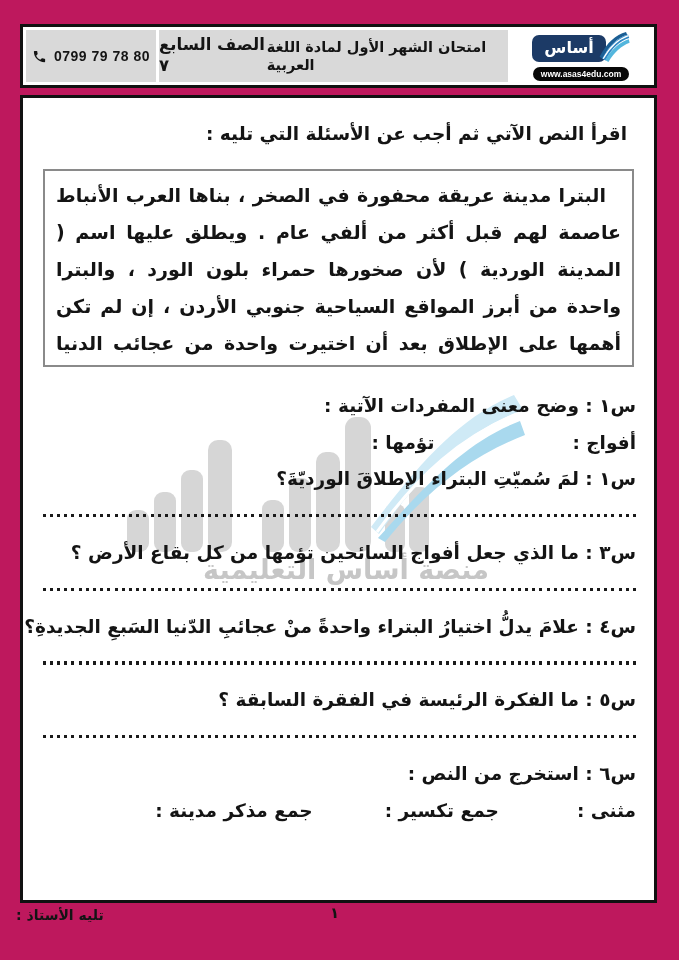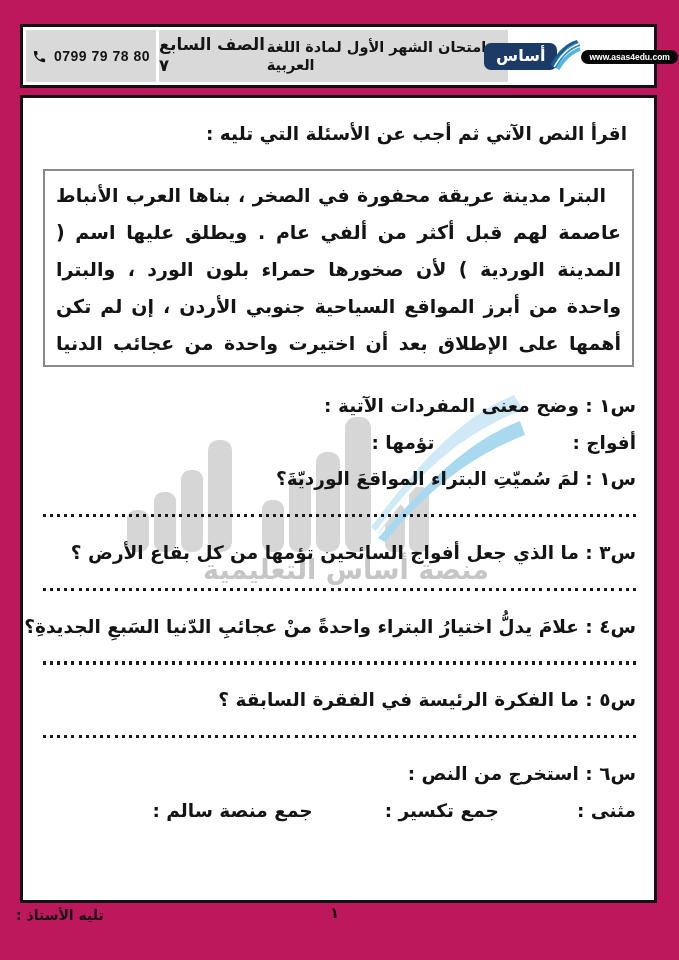--- a/index.html
+++ b/index.html
@@ -12,21 +12,21 @@
     position:absolute;top:24px;left:20px;width:637px;height:64px;
     border:3px solid #111;box-sizing:border-box;background:#fff;
     display:flex;flex-direction:row;direction:ltr;padding:3px;gap:3px;
   }
   .hcell{background:#d9d9d9;display:flex;align-items:center;justify-content:center;}
   .cell-phone{width:130px;flex:none;gap:7px;direction:ltr;}
   .phone-num{font-size:14px;font-weight:700;letter-spacing:.5px;font-family:"Liberation Sans",sans-serif;}
   .cell-title{flex:1;flex-direction:row;line-height:1.25;}
   .title-grade{font-size:16.5px;font-weight:800;}
   .title-exam{font-size:14.5px;font-weight:700;}
-  .cell-logo{width:140px;flex:none;background:#fff;flex-direction:row;padding:1px 0;}
+  .cell-logo{width:140px;flex:none;background:#fff;flex-direction:column;padding:1px 0;}
   .logo-top{display:flex;align-items:center;justify-content:center;direction:ltr;height:34px;}
   .logo-word{
     background:#1c3a66;color:#fff;font-weight:800;font-size:16px;
     padding:3px 12px 5px;border-radius:7px;margin-right:-8px;position:relative;z-index:1;
   }
   .logo-book{position:relative;z-index:2;}
   .logo-url{
     background:#070707;color:#fff;font-size:8.5px;font-weight:700;text-align:center;
     padding:2px 8px;direction:ltr;font-family:"Liberation Sans",sans-serif;border-radius:7px;margin-top:2px;
   }
@@ -144,21 +144,21 @@
 
       <div class="qa">
         <div class="qrow">
           <span class="qtext">س١ : وضح معنى المفردات الآتية :</span>
         </div>
         <div class="qrow">
           <span class="qtext">أفواج :</span>
           <span class="qtext gap-vocab">تؤمها :</span>
         </div>
         <div class="qrow">
-          <span class="qtext">س١ : لمَ سُميّتِ البتراء المواقعَ الورديّةَ؟</span>
+          <span class="qtext">س١ : لمَ سُميّتِ البتراء الإطلاقَ الورديّةَ؟</span>
         </div>
         <div class="qrow">
           <div class="dotline full"></div>
         </div>
         <div class="qrow">
           <span class="qtext">س٣ : ما الذي جعل أفواج السائحين تؤمها من كل بقاع الأرض ؟</span>
         </div>
         <div class="qrow">
           <div class="dotline full"></div>
         </div>
@@ -173,21 +173,21 @@
         </div>
         <div class="qrow">
           <div class="dotline full"></div>
         </div>
         <div class="qrow">
           <span class="qtext">س٦ : استخرج من النص :</span>
         </div>
         <div class="qrow">
           <span class="qtext">مثنى :</span>
           <span class="qtext gap-m1">جمع تكسير :</span>
-          <span class="qtext gap-m2">جمع منصة سالم :</span>
+          <span class="qtext gap-m2">جمع مذكر مدينة :</span>
         </div>
       </div>
     </div>
   </div>
 
   <div class="footer-prepared">
     <span class="prep-label">تليه الأستاذ :</span>
   </div>
   <div class="page-num">١</div>
 

